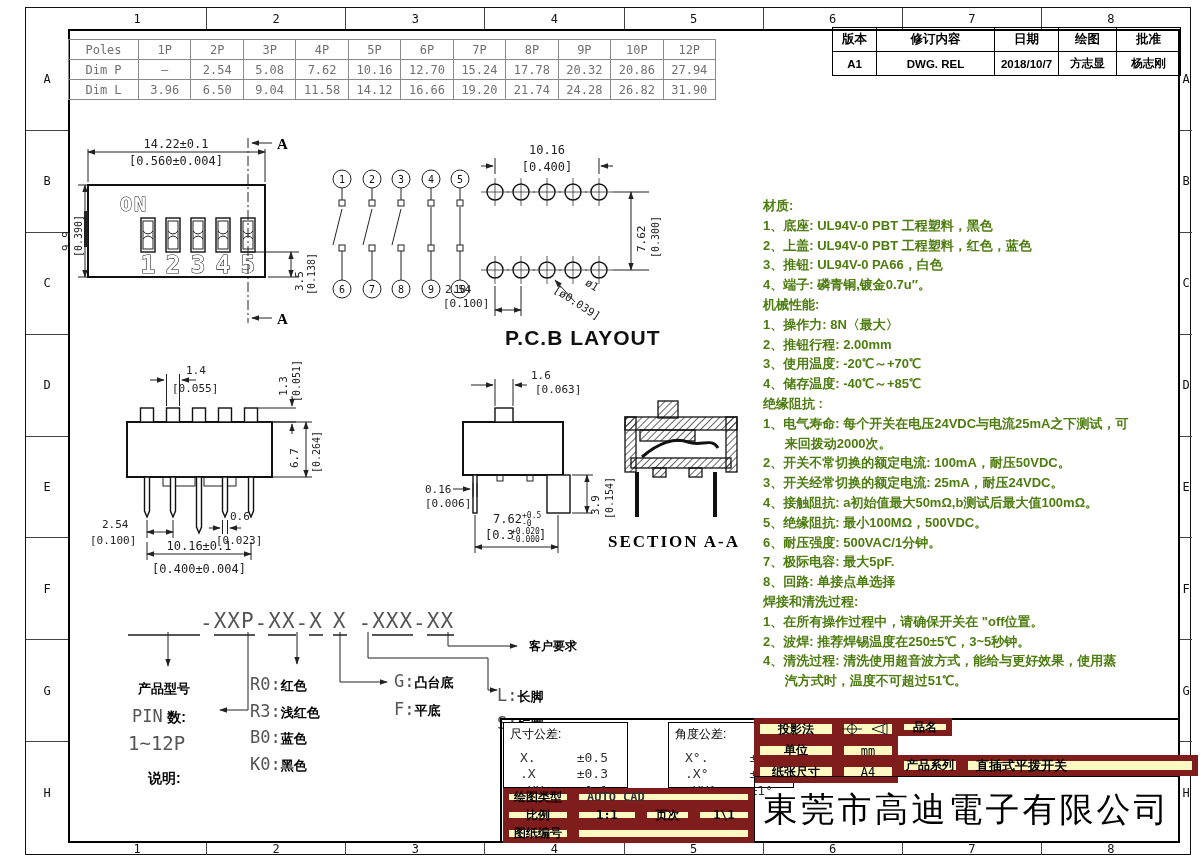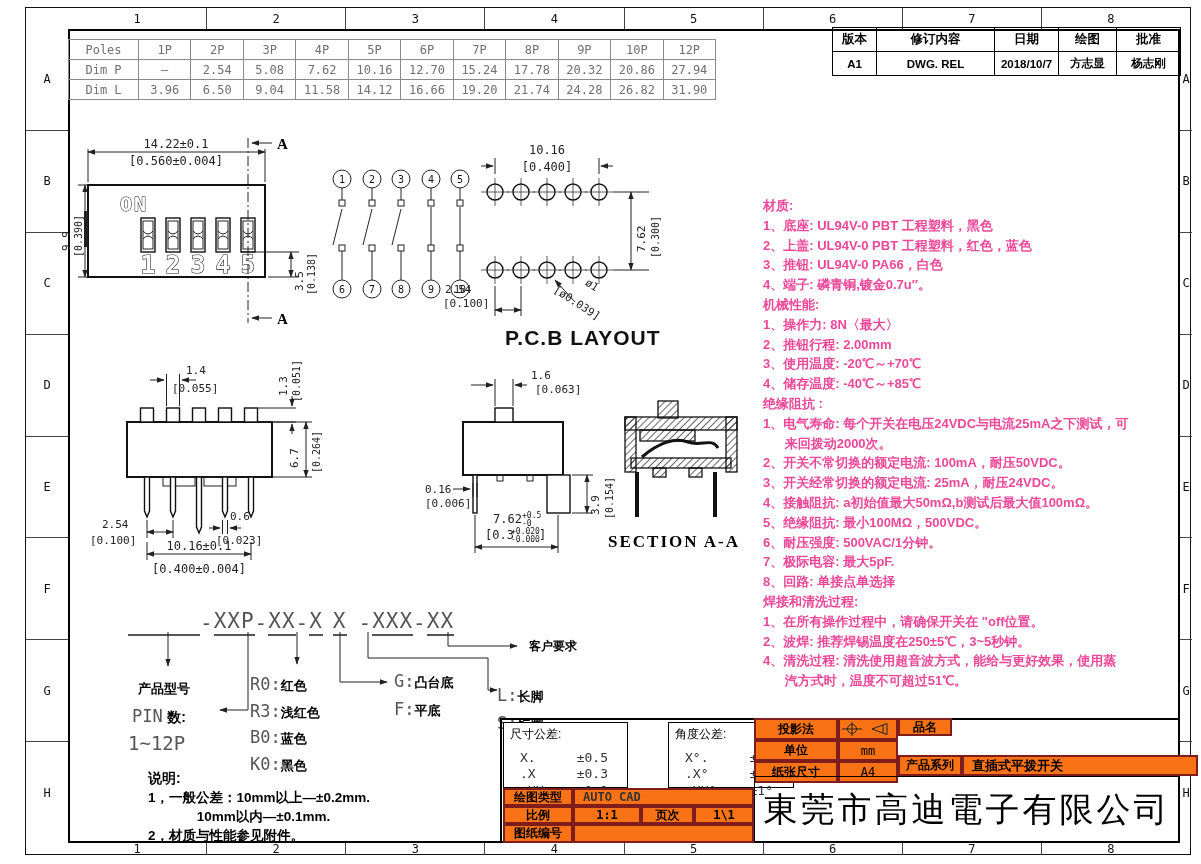--- a/index.html
+++ b/index.html
@@ -44,37 +44,37 @@
   .s8{font-size:8px;}
   .num{font:bold 24px "DejaVu Sans Mono",monospace;fill:#fff;stroke:#111;stroke-width:1.1;paint-order:stroke;}
   .onlbl{font:bold 20px "DejaVu Sans Mono",monospace;fill:#fff;stroke:#111;stroke-width:1;
          letter-spacing:2px;paint-order:stroke;}
   .pinnum{font:10px "DejaVu Sans Mono",monospace;fill:#111;stroke:none;}
   .pcbtitle{font:bold 21px "Liberation Sans",sans-serif;fill:#111;letter-spacing:1px;}
   .sectitle{font:bold 17px "Liberation Serif",serif;fill:#000;letter-spacing:2px;}
   .amark{font:bold 15px "Liberation Serif",serif;fill:#000;}
   
   #specs{position:absolute;left:763px;top:196px;width:424px;}
-  .spec-line{white-space:pre-wrap;font-weight:bold;font-size:13px;line-height:19.8px;color:#ec4899;}
+  .spec-line{white-space:pre-wrap;font-weight:bold;font-size:13px;line-height:19.8px;color:#4d7c0f;}
   
   #partcode{position:absolute;left:128px;top:606px;height:30px;display:flex;align-items:flex-end;
             font:21px "DejaVu Sans Mono",monospace;color:#555;letter-spacing:1px;}
   .pseg{display:inline-block;text-align:center;line-height:26px;}
   .pseg.u{border-bottom:2px solid #555;}
   .codeline{line-height:25.5px;white-space:nowrap;}
   .codeline .code{font:17px "DejaVu Sans Mono",monospace;color:#555;}
   .codeline .cname{font-weight:bold;font-size:13px;color:#000;}
   .blacklabel{font-weight:bold;font-size:13px;color:#000;white-space:nowrap;}
   .graycad{font-family:"DejaVu Sans Mono",monospace;color:#555;white-space:nowrap;}
   #notes{position:absolute;left:148px;top:770px;}
   #notes .note-title{font-weight:bold;font-size:14px;}
   .note-line{white-space:pre;font-weight:bold;font-size:13.5px;line-height:19px;}
   
-  .cell{position:absolute;border:2px solid #7f1d1d;box-sizing:border-box;display:flex;
-        align-items:center;justify-content:center;font-weight:bold;font-size:12px;background:#f97316;}
+  .cell{position:absolute;border:6px solid #7f1d1d;box-sizing:border-box;display:flex;
+        align-items:center;justify-content:center;font-weight:bold;font-size:12px;background:#fef9c3;}
   .cell.lft{justify-content:flex-start;padding-left:8px;}
   .mono{font-family:"DejaVu Sans Mono",monospace;}
   .tolbox{position:absolute;border:1.5px solid #000;box-sizing:border-box;background:#fff;}
   .toltitle{font-weight:normal;font-size:12px;padding:3px 0 5px 6px;}
   .tolrow{display:flex;justify-content:space-between;width:88px;margin:1.5px 0 0 16px;
           font:13px "DejaVu Sans Mono",monospace;color:#333;}
   .company{position:absolute;left:754px;top:776px;width:426px;height:67px;border:1px solid #000;
            box-sizing:border-box;display:flex;align-items:center;justify-content:center;
            font-family:"Liberation Serif",serif;font-size:34px;letter-spacing:3px;white-space:nowrap;}
   .tb-outline{position:absolute;left:500px;top:718px;width:680px;height:125px;border:2px solid #000;
@@ -567,25 +567,20 @@
       <span class="code">L:</span><span class="cname">长脚</span>
     </div>
       <div class="codeline" style="line-height:27px;">
       <span class="code">S:</span><span class="cname">短脚</span>
     </div>
     </div>
   <div class="abs blacklabel" style="left:529px;top:638px;font-size:12px;">客户要求</div>
 
   <div id="notes">
     <div class="note-title">说明:</div>
-    <div>
-        <div class="note-line">1，一般公差：10mm以上—±0.2mm.</div>
-        <div class="note-line">             10mm以内—±0.1mm.</div>
-        <div class="note-line">2，材质与性能参见附件。</div>
-      </div>
   </div>
 
   <div class="tb-outline"></div>
 
   <div class="tolbox" style="left:503px;top:722px;width:125px;height:66px;">
     <div class="toltitle">尺寸公差:</div>
     <div>
         <div class="tolrow">
         <span>X.</span>
           <span>±0.5</span>

